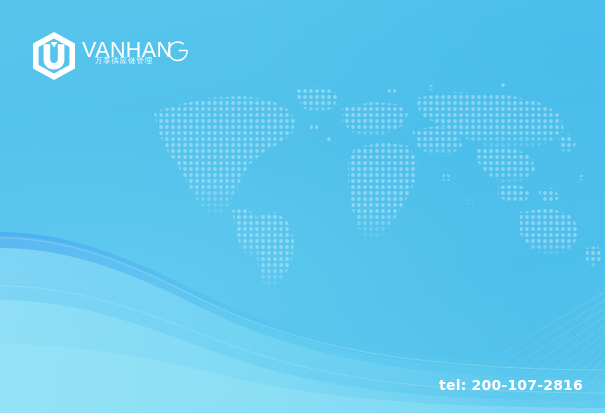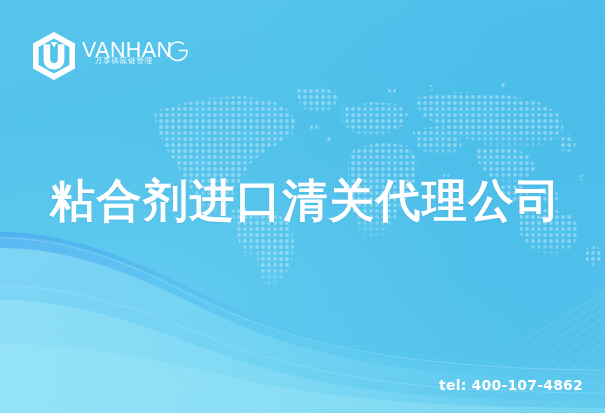--- a/index.html
+++ b/index.html
@@ -310,17 +310,16 @@
       <span class="logo-word">VANHAN</span>
       <span class="logo-gring">
         <svg viewBox="0 0 26 26" xmlns="http://www.w3.org/2000/svg" aria-hidden="true">
           <path d="M18.8,7.2 A9.2,9.2 0 1 0 22,13.6 L13.8,13.6" fill="none" stroke="#ffffff" stroke-width="1.5" stroke-linecap="butt"></path>
         </svg>
       </span>
       <span class="logo-sub">万享供应链管理</span>
     </span>
   </div>
 
-  <div class="headline">粘合剂进口清关代理公司</div>
-
-  <div class="tel">tel: 400-107-4862</div>
+
+  <div class="tel">tel: 200-107-2816</div>
 
 </div>
 
 </body></html>

